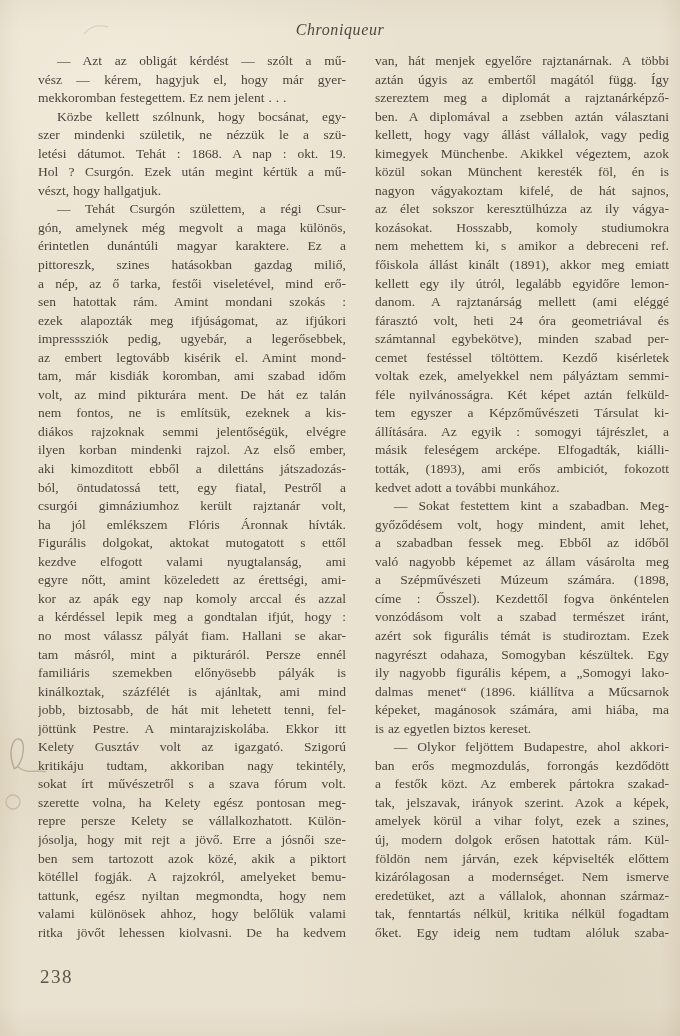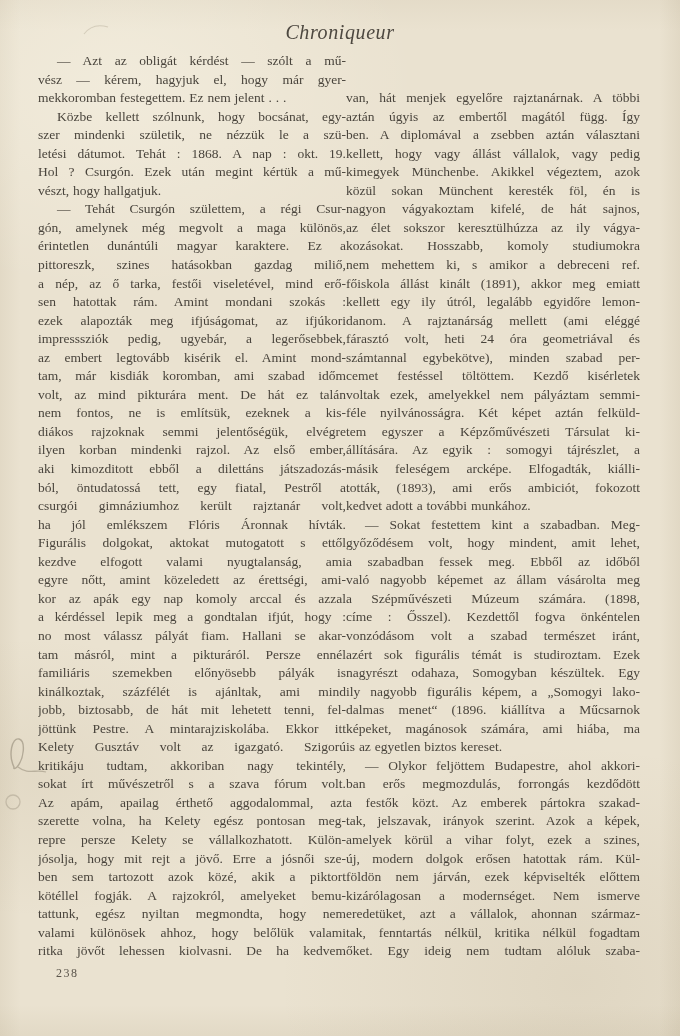--- a/index.html
+++ b/index.html
@@ -19,52 +19,51 @@
       linear-gradient(90deg, rgba(120,100,60,0.07) 0, rgba(120,100,60,0) 3%, rgba(120,100,60,0) 97%, rgba(120,100,60,0.08) 100%),
       linear-gradient(0deg, rgba(120,100,60,0.07) 0, rgba(120,100,60,0) 3%, rgba(120,100,60,0) 97%, rgba(120,100,60,0.05) 100%),
       #eae2d0;
     overflow: hidden;
   }
   .running-head {
     position: absolute;
     top: 21px; left: 0; width: 680px;
     text-align: center;
     font-style: italic;
-    font-size: 20px;
+    font-size: 16px;
     letter-spacing: 0.6px;
     color: #4d4840;
   }
   .columns {
     position: absolute;
     top: 52px; left: 38px;
     width: 618px;
     display: flex;
-    gap: 0;
-    align-items: flex-end;
+    gap: 29px;
   }
   .column { flex: none; }
   .column[data-column="left"]  { width: 308px; }
   .column[data-column="right"] { width: 294px; }
   .para { margin: 0; }
   .line {
     font-size: 13.5px;
     line-height: 18.55px;
     height: 18.55px;
     white-space: nowrap;
     text-align: justify;
     text-align-last: justify;
     overflow: hidden;
     word-spacing: 0.5px;
   }
   .line.first { text-indent: 19px; }
   .line.flush { text-align-last: left; }
   .folio {
     position: absolute;
-    top: 966px; left: 56px;
-    font-size: 12px;
+    top: 966px; left: 40px;
+    font-size: 19px;
     letter-spacing: 1.5px;
     color: #5a544a;
   }
   .pencil { position: absolute; pointer-events: none; }
 </style>
 </head>
 <body>
 
 <div class="page">
 
@@ -110,35 +109,35 @@
           <div class="line">a kérdéssel lepik meg a gondtalan ifjút, hogy :</div>
           <div class="line">no most válassz pályát fiam. Hallani se akar-</div>
           <div class="line">tam másról, mint a pikturáról. Persze ennél</div>
           <div class="line">familiáris szemekben előnyösebb pályák is</div>
           <div class="line">kinálkoztak, százfélét is ajánltak, ami mind</div>
           <div class="line">jobb, biztosabb, de hát mit lehetett tenni, fel-</div>
           <div class="line">jöttünk Pestre. A mintarajziskolába. Ekkor itt</div>
           <div class="line">Kelety Gusztáv volt az igazgató. Szigorú</div>
           <div class="line">kritikáju tudtam, akkoriban nagy tekintély,</div>
           <div class="line">sokat írt művészetről s a szava fórum volt.</div>
-          <div class="line">Az apám, apailag érthető aggodalommal, azt</div>
           <div class="line">szerette volna, ha Kelety egész pontosan meg-</div>
           <div class="line">repre persze Kelety se vállalkozhatott. Külön-</div>
           <div class="line">jósolja, hogy mit rejt a jövő. Erre a jósnői sze-</div>
           <div class="line">ben sem tartozott azok közé, akik a piktort</div>
           <div class="line">kötéllel fogják. A rajzokról, amelyeket bemu-</div>
           <div class="line">tattunk, egész nyiltan megmondta, hogy nem</div>
           <div class="line">valami különösek ahhoz, hogy belőlük valami</div>
           <div class="line">ritka jövőt lehessen kiolvasni. De ha kedvem</div>
         </div>
       </div>
     <div class="column" data-column="right">
         <div class="para">
           <div class="line">van, hát menjek egyelőre rajztanárnak. A többi</div>
           <div class="line">aztán úgyis az embertől magától függ. Így</div>
+          <div class="line">szereztem meg a diplomát a rajztanárképző-</div>
           <div class="line">ben. A diplomával a zsebben aztán választani</div>
           <div class="line">kellett, hogy vagy állást vállalok, vagy pedig</div>
           <div class="line">kimegyek Münchenbe. Akikkel végeztem, azok</div>
           <div class="line">közül sokan Münchent keresték föl, én is</div>
           <div class="line">nagyon vágyakoztam kifelé, de hát sajnos,</div>
           <div class="line">az élet sokszor keresztülhúzza az ily vágya-</div>
           <div class="line">kozásokat. Hosszabb, komoly studiumokra</div>
           <div class="line">nem mehettem ki, s amikor a debreceni ref.</div>
           <div class="line">főiskola állást kinált (1891), akkor meg emiatt</div>
           <div class="line">kellett egy ily útról, legalább egyidőre lemon-</div>

